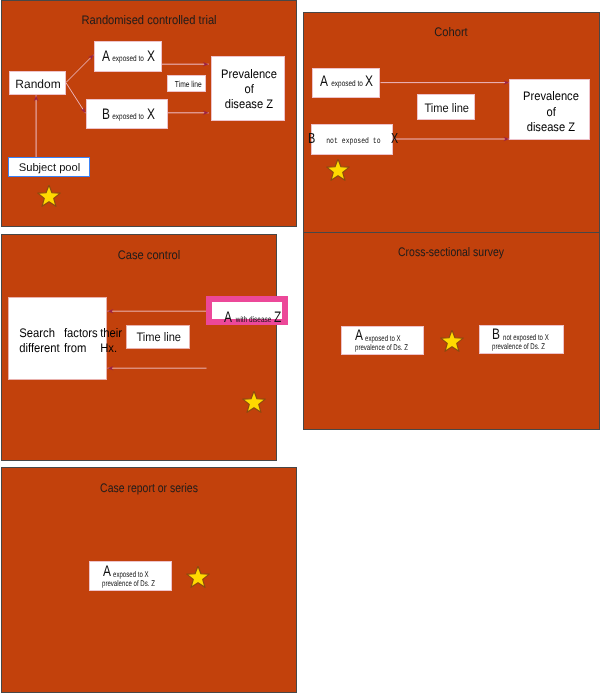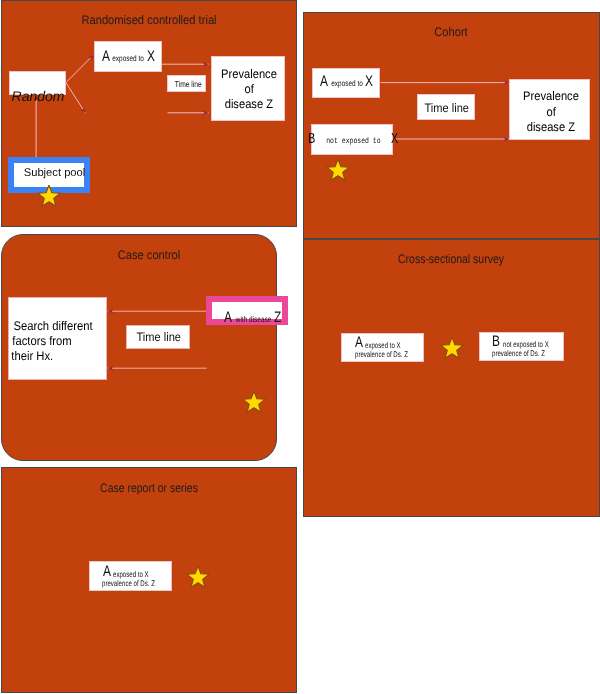--- a/index.html
+++ b/index.html
@@ -41,37 +41,46 @@
     <g fill="#9c2245">
       <path d="M91.8,53.6L89.1,59.4L88.8,56.7L86.0,56.3Z"></path>
       <path d="M83.5,112.2L78.4,108.3L81.2,108.6L82.1,106.0Z"></path>
       <path d="M34.1,94.2L36.3,100.2L34.1,98.5L31.9,100.2Z"></path>
       <path d="M206.8,63.2L200.8,65.4L202.5,63.2L200.8,61.0Z"></path>
       <path d="M206.8,111.8L200.8,114.0L202.5,111.8L200.8,109.6Z"></path>
     </g>
   </svg>
 
   <div class="bx" style="left:7px;top:70px;width:57px;height:24px;border:1px solid #eec3cb;">
-    <div class="lbl" style="left:0;top:12px;width:57px;height:24px;display:flex;align-items:center;justify-content:center;font-size:14px;font-style:italic;">Random</div>
-  </div>
-
-  <div class="bx" style="left:6px;top:156px;width:82px;height:36px;border:6px solid #3b82f6;">
+    <div class="lbl" style="left:0;top:0px;width:57px;height:24px;display:flex;align-items:center;justify-content:center;font-size:12px;">Random</div>
+  </div>
+
+  <div class="bx" style="left:6px;top:156px;width:82px;height:20px;border:1px solid #3b82f6;">
     <div class="lbl" style="left:0;top:-1px;width:82px;height:24px;display:flex;align-items:center;justify-content:center;font-size:11.2px;">Subject pool</div>
   </div>
 
   <div class="bx" style="left:92px;top:39.6px;width:68px;height:31px;border:1px solid #eec3cb;">
     <div class="lbl" style="left:0;top:0;width:68px;height:31px;display:flex;align-items:baseline;justify-content:center;padding-top:7px;box-sizing:border-box;">
       <span class="row">
       <span class="big">A</span>
       <span class="sm" style="margin:0 -3.6px 0 -3.6px;">exposed to</span>
       <span class="big">X</span>
       </span>
     </div>
   </div>
 
+  <div class="bx" style="left:84.7px;top:98.1px;width:82px;height:30px;border:1px solid #eec3cb;">
+    <div class="lbl" style="left:0;top:0;width:82px;height:30px;display:flex;align-items:baseline;justify-content:center;padding-top:7px;box-sizing:border-box;">
+      <span class="row">
+      <span class="big">B</span>
+      <span class="sm" style="margin:0 -3.6px 0 -3.6px;">exposed to</span>
+      <span class="big">X</span>
+      </span>
+    </div>
+  </div>
 
   <div class="bx" style="left:165.9px;top:74.3px;width:38.8px;height:16.3px;border:1px solid #eec3cb;">
     <div class="lbl" style="left:0;top:-0.5px;width:38.8px;height:16.3px;display:flex;align-items:center;justify-content:center;font-size:8.6px;">
         <span class="txt2">Time line</span>
       </div>
   </div>
 
   <div class="bx" style="left:209.2px;top:55px;width:74.5px;height:64.5px;border:1px solid #eec3cb;">
     <div style="position:absolute;left:0;top:0;width:74.5px;height:64.5px;display:flex;flex-direction:column;align-items:center;justify-content:center;font-size:12.4px;line-height:15.3px;padding-top:0.9px;box-sizing:border-box;">
       <span class="txt">Prevalence</span>
@@ -132,37 +141,37 @@
       <span class="txt">of</span>
       <span class="txt">disease Z</span>
     </div>
   </div>
 
   <svg class="star" style="position:absolute;left:22.5px;top:146.2px;" width="24" height="24" viewBox="0 0 24 24">
     <path d="M12.00,0.00L14.91,7.80L23.22,8.15L16.71,13.33L18.94,21.35L12.00,16.75L5.06,21.35L7.29,13.33L0.78,8.15L9.09,7.80Z" fill="#ffd900" stroke="#8a4a10" stroke-width="1.15" stroke-linejoin="round"></path>
   </svg>
 </div>
 
-<div class="panel" style="left:0.5px;top:233.5px;width:276px;height:227.5px;border-radius:22px;">
+<div class="panel" style="left:0.5px;top:233.5px;width:276px;height:227.5px;">
 
   <div class="ptitle" style="left:0;top:14px;width:294px;text-align:center;">Case control</div>
 
   <svg class="wires" width="294" height="225">
     <g stroke="#e8b0ae" stroke-width="1" fill="none">
       <path d="M204.5,76.2L105.5,76.2"></path>
       <path d="M204.5,133.2L105.5,133.2"></path>
     </g>
     <g fill="#9c2245">
       <path d="M105.5,76.2L111.5,78.4L109.8,76.2L111.5,74.0Z"></path>
       <path d="M105.5,133.2L111.5,135.4L109.8,133.2L111.5,131.0Z"></path>
     </g>
   </svg>
 
   <div class="bx" style="left:6.3px;top:62.4px;width:99.2px;height:83.6px;border:1px solid #e9b2ae;">
-    <div style="position:absolute;left:0;top:0;width:99.2px;height:83.6px;display:flex;flex-direction:column;align-items:flex-start;justify-content:center;font-size:12.5px;line-height:14.7px;padding-top:3px;box-sizing:border-box;">
+    <div style="position:absolute;left:12px;top:0;width:99.2px;height:83.6px;display:flex;flex-direction:row;align-items:center;justify-content:center;font-size:12.5px;line-height:14.7px;padding-top:3px;box-sizing:border-box;">
       <span class="txt">Search different</span>
       <span class="txt">factors from</span>
       <span class="txt">their Hx.</span>
     </div>
   </div>
 
   <div class="bx" style="left:124.4px;top:90px;width:64px;height:24.3px;border:1px solid #e9b2ae;">
     <div class="lbl" style="left:0;top:-0.5px;width:64px;height:24.3px;display:flex;align-items:center;justify-content:center;font-size:12.3px;">
         <span class="txt">Time line</span>
       </div>
@@ -177,21 +186,21 @@
       </span>
     </div>
   </div>
 
 
   <svg class="star" style="position:absolute;left:240.4px;top:156.3px;" width="24" height="24" viewBox="0 0 24 24">
     <path d="M12.00,0.00L14.91,7.80L23.22,8.15L16.71,13.33L18.94,21.35L12.00,16.75L5.06,21.35L7.29,13.33L0.78,8.15L9.09,7.80Z" fill="#ffd900" stroke="#8a4a10" stroke-width="1.15" stroke-linejoin="round"></path>
   </svg>
 </div>
 
-<div class="panel" style="left:302.8px;top:239px;width:297.2px;height:278px;">
+<div class="panel" style="left:302.8px;top:232px;width:297.2px;height:198px;">
 
   <div class="ptitle" style="left:0;top:13.2px;width:294px;text-align:center;transform:scaleX(.845);">Cross-sectional survey</div>
 
   <div class="bx" style="left:37.3px;top:92.8px;width:83px;height:29.1px;border:1px solid #eec3cb;">
     <div class="twoline" style="position:absolute;left:0;top:0;width:83px;height:29.1px;">
       <span class="big2" style="position:absolute;left:12.9px;top:1.2px;">A</span>
       <span class="sm2" style="position:absolute;left:23.4px;top:8.3px;">exposed to X</span>
       <span class="sm2" style="position:absolute;left:12.6px;top:17.4px;">prevalence of Ds. Z</span>
     </div>
   </div>

